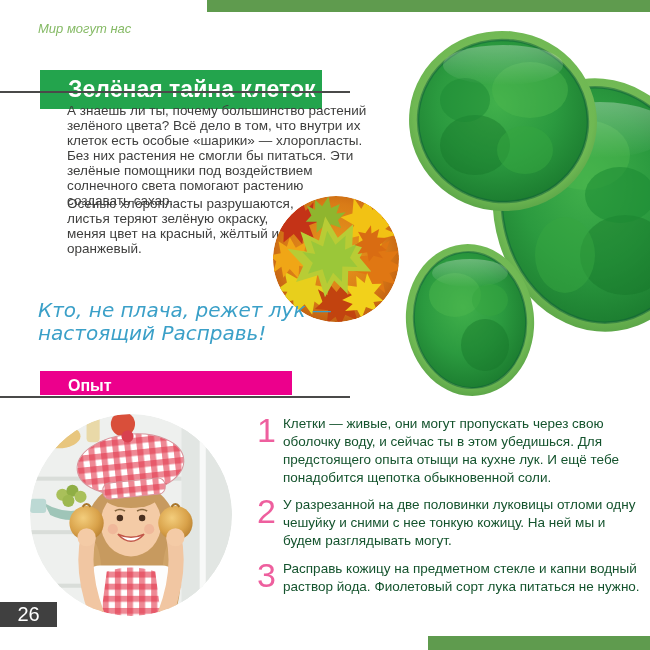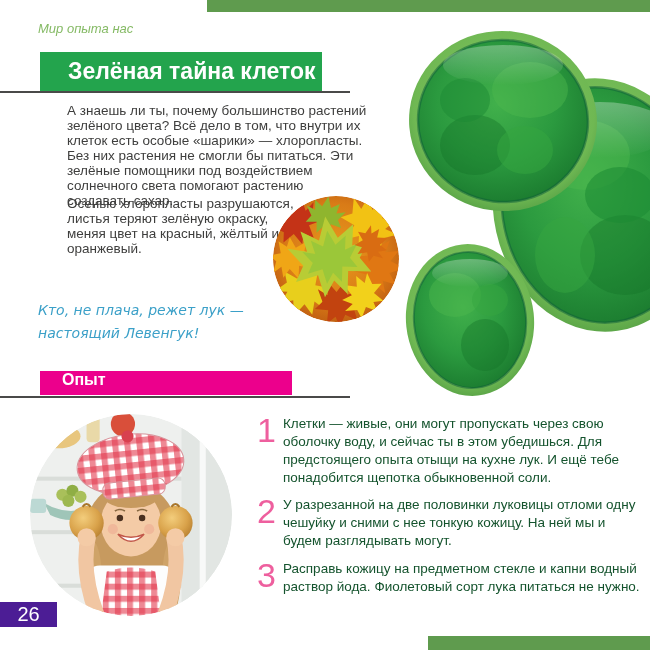--- a/index.html
+++ b/index.html
@@ -4,43 +4,43 @@
 <style>
   html,body{margin:0;padding:0;background:#ffffff;}
   #page{position:relative;width:650px;height:650px;background:#ffffff;overflow:hidden;
         font-family:"Liberation Sans",sans-serif;color:#3e3e3d;}
   .abs{position:absolute;}
   .bar{background:#5f9b4e;}
   .series{font-style:italic;font-size:13px;color:#85ba65;}
   .banner-green{background:#23a44d;color:#ffffff;font-weight:700;font-size:23px;
         display:flex;align-items:center;padding-left:28px;box-sizing:border-box;}
   .banner-pink{background:#ec008c;color:#ffffff;font-weight:700;font-size:16px;
-        display:flex;align-items:flex-start;padding-left:22px;box-sizing:border-box;}
+        display:flex;align-items:flex-end;padding-left:28px;box-sizing:border-box;}
   .rule{background:#4a4a49;}
   .body-text{font-size:13.5px;line-height:15px;color:#3e3e3d;}
-  .quote{font-style:italic;font-size:14px;line-height:23px;color:#3ba0c8;
+  .quote{font-style:italic;font-size:20px;line-height:23px;color:#3ba0c8;
         font-family:"DejaVu Sans",cursive,sans-serif;}
   .step{display:flex;align-items:flex-start;}
   .step-num{width:26px;font-size:34px;line-height:30px;font-weight:300;color:#ee5f9e;
         flex:0 0 26px;}
   .step-text{font-size:13.5px;line-height:18px;width:360px;color:#14532d;}
-  .page-badge{background:#4c1d95;color:#ffffff;font-size:20px;display:flex;
+  .page-badge{background:#404040;color:#ffffff;font-size:20px;display:flex;
         align-items:center;justify-content:center;}
   .circle-img{border-radius:50%;overflow:hidden;}
 </style>
 </head>
 <body>
 
 <div id="page">
 
   <div class="abs bar" style="left:207px;top:0;width:443px;height:12px;"></div>
 
-  <div class="abs series" style="left:38px;top:21px;">Мир опыта нас</div>
-
-  <div class="abs banner-green" style="left:40px;top:52px;width:282px;height:39px;">
+  <div class="abs series" style="left:38px;top:21px;">Мир могут нас</div>
+
+  <div class="abs banner-green" style="left:40px;top:70px;width:282px;height:39px;">
     <span>Зелёная тайна клеток</span>
   </div>
   <div class="abs rule" style="left:0;top:91px;width:350px;height:2px;"></div>
 
   <div class="abs body-text" style="left:67px;top:103px;width:300px;">А знаешь ли ты, почему большинство растений зелёного цвета? Всё дело в том, что внутри их клеток есть особые «шарики» — хлоропласты. Без них растения не смогли бы питаться. Эти зелёные помощники под воздействием солнечного света помогают растению создавать сахар.</div>
 
   <div class="abs body-text" style="left:67px;top:196px;width:232px;">Осенью хлоропласты разрушаются, листья теряют зелёную окраску, меняя цвет на красный, жёлтый или оранжевый.</div>
 
   <div class="abs circle-img" style="left:273px;top:196px;width:126px;height:126px;">
     <svg width="126" height="126" viewBox="0 0 126 126">
@@ -69,21 +69,21 @@
         <use href="#leaf" transform="translate(52,20) rotate(10) scale(0.9)" fill="#8fb52e"></use>
         <use href="#leaf" transform="translate(58,62) rotate(-8) scale(1.9)" fill="#b8cc35"></use>
         <use href="#leaf" transform="translate(58,62) rotate(-8) scale(1.25)" fill="#8fc43c" opacity="0.7"></use>
         <use href="#leaf" transform="translate(98,48) rotate(70) scale(0.8)" fill="#d96c12"></use>
       </g>
     </svg>
   </div>
 
   <div class="abs quote" style="left:38px;top:299px;">
     <div>Кто, не плача, режет лук —</div>
-    <div>настоящий Левенгук!</div>
+    <div>настоящий Расправь!</div>
   </div>
 
   <div class="abs" style="left:395px;top:25px;width:255px;height:385px;">
     <svg width="255" height="385" viewBox="0 0 255 385">
       <defs>
         <radialGradient id="cellBody" cx="45%" cy="40%" r="70%">
           <stop offset="0%" stop-color="#41b04b"></stop>
             <stop offset="50%" stop-color="#2b9a3f"></stop>
           <stop offset="85%" stop-color="#1d7f31"></stop>
             <stop offset="100%" stop-color="#156527"></stop>

